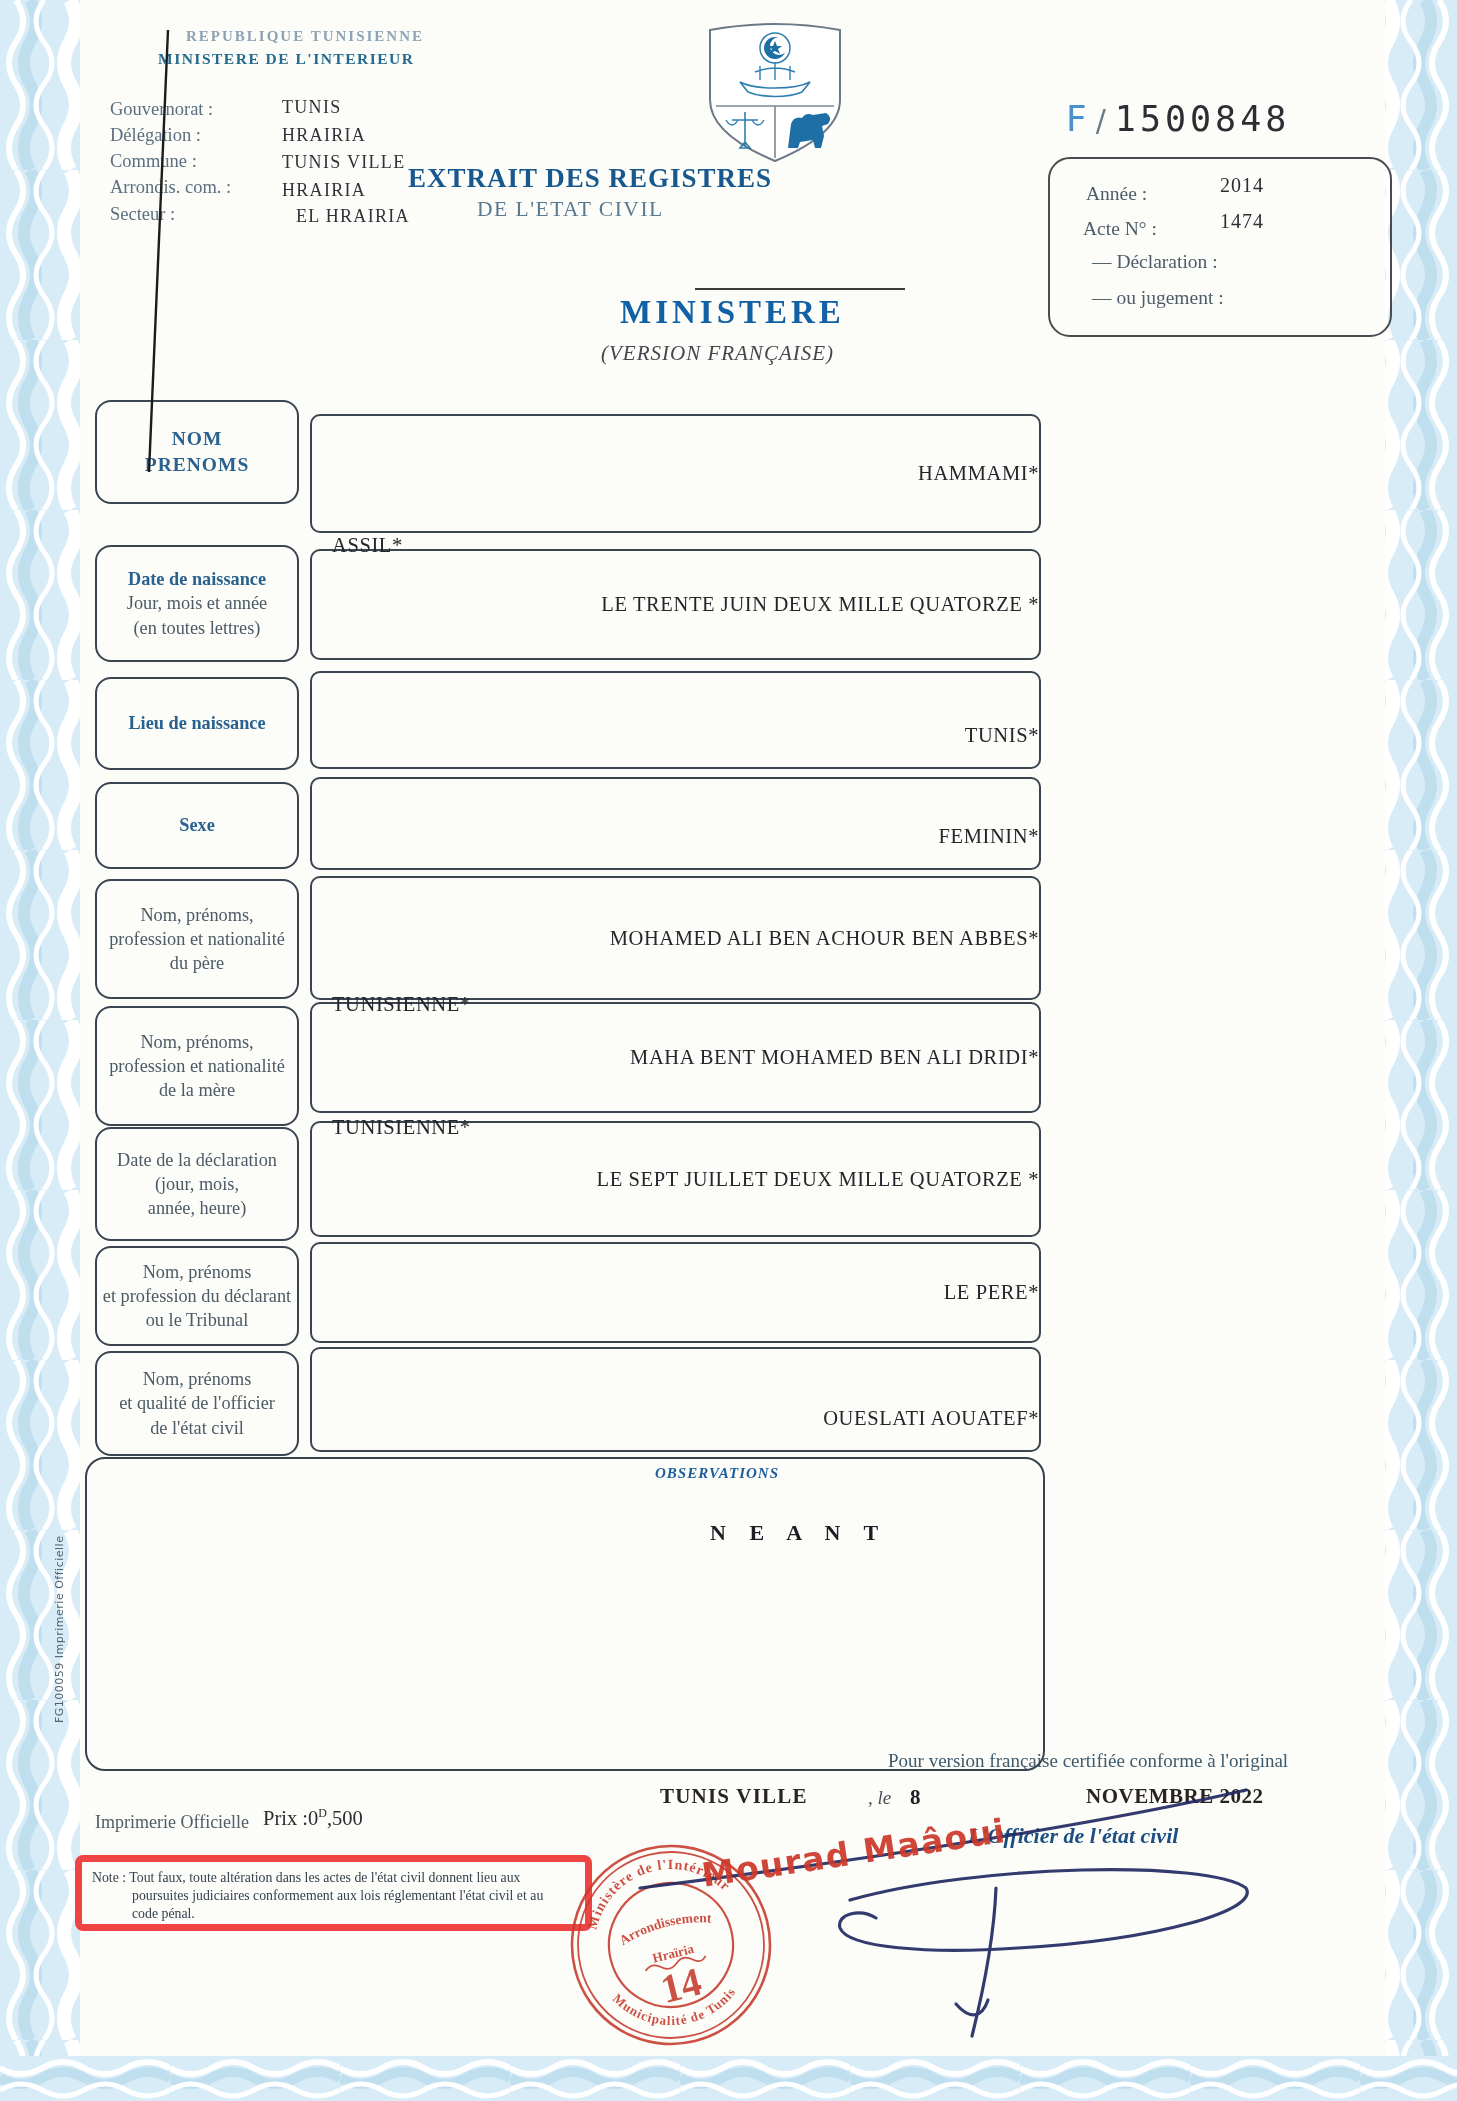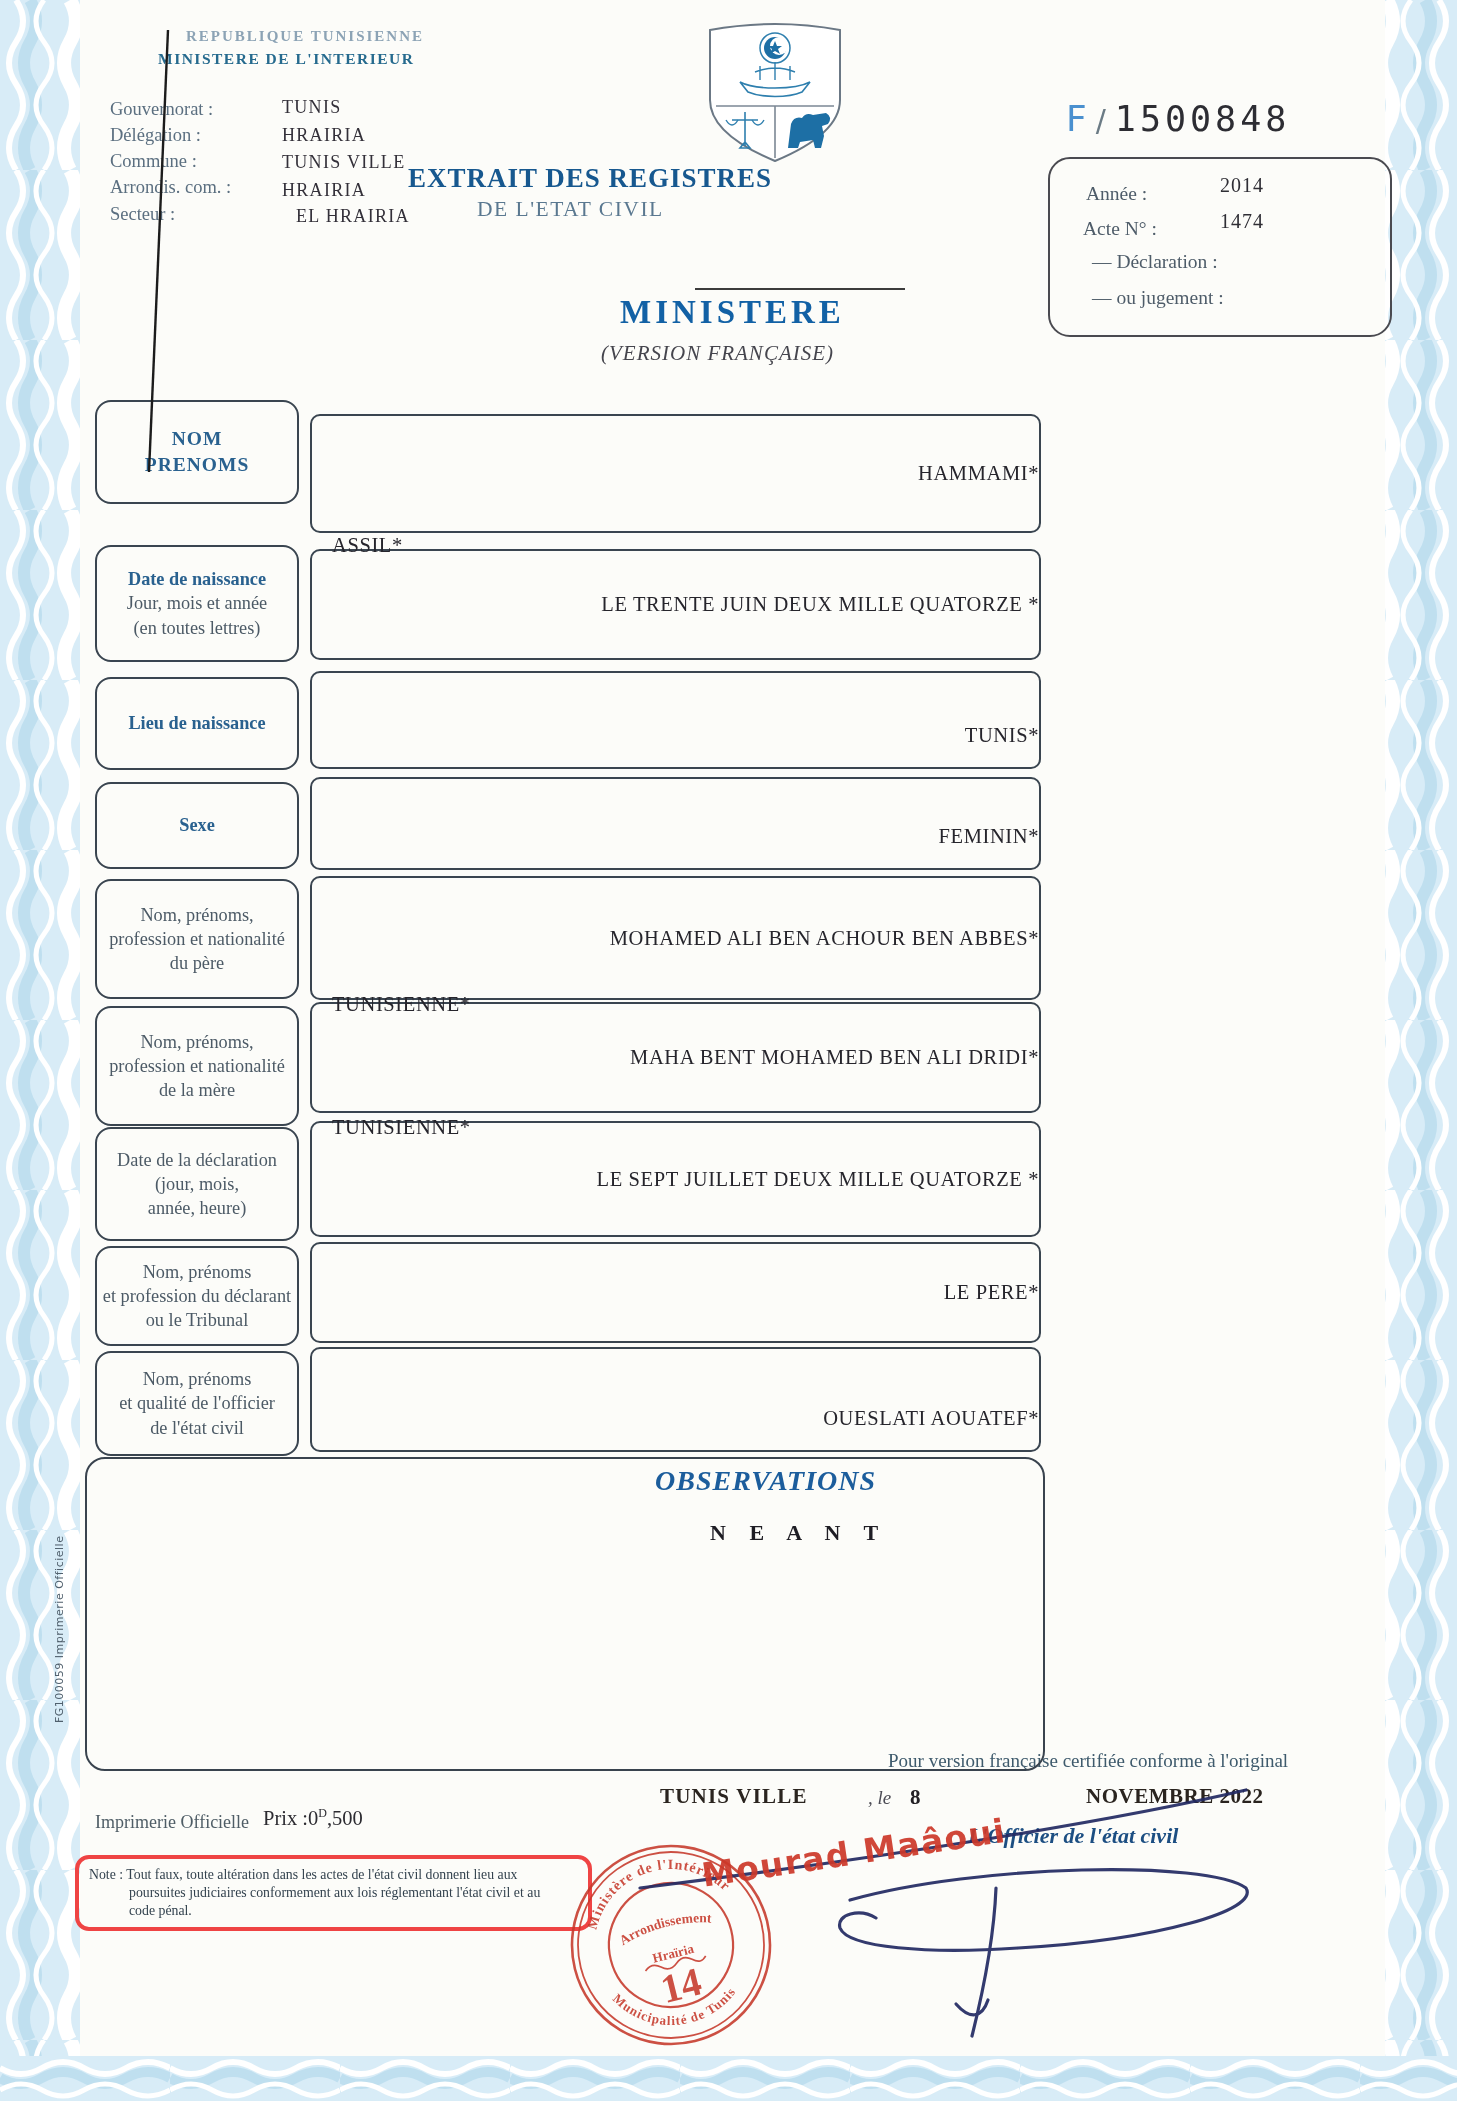--- a/index.html
+++ b/index.html
@@ -44,35 +44,35 @@
   .r5l{top:879px;height:116px}.r5v{top:876px;height:124px}
   .r6l{top:1006px;height:116px}.r6v{top:1002px;height:111px}
   .r7l{top:1127px;height:110px}.r7v{top:1121px;height:116px}
   .r8l{top:1246px;height:96px}.r8v{top:1242px;height:101px}
   .r9l{top:1351px;height:101px}.r9v{top:1347px;height:105px}
   .r3v,.r4v,.r9v{align-items:flex-end;padding-bottom:20px;}
   .overflow{position:absolute;left:332px;font-size:20.5px;color:#26252c;letter-spacing:.6px;z-index:6;}
   .ov1{top:534px}.ov5{top:993px}.ov6{top:1116px}
   
   .obsbox{left:85px;top:1457px;width:956px;height:310px;border:2.4px solid #39434e;border-radius:20px;z-index:1;}
-  .obstitle{left:655px;top:1465px;font-size:28px;font-weight:bold;font-style:italic;color:#1c5d9c;letter-spacing:1px;}
+  .obstitle{left:655px;top:1465px;font-size:15px;font-weight:bold;font-style:italic;color:#1c5d9c;letter-spacing:1px;}
   .neant{left:710px;top:1520px;font-size:22px;font-weight:bold;color:#1e1d24;letter-spacing:9px;}
   .vmargin{left:53px;top:1723px;transform:rotate(-90deg);transform-origin:0 0;
            font-family:"DejaVu Sans",sans-serif;font-size:11px;color:#50606d;letter-spacing:.5px;white-space:nowrap;}
   
   .printer{left:95px;top:1812px;font-size:18px;color:#4f5d66;}
   .price{left:263px;top:1806px;font-size:20.5px;color:#2c2b31;}
   .price sup{font-size:12px;}
   .certify{left:888px;top:1750px;font-size:19px;color:#3e5a6c;white-space:nowrap;}
   .city{left:660px;top:1784px;font-weight:bold;font-size:21px;color:#2a241f;letter-spacing:1.2px;}
   .dle{left:868px;top:1787px;font-style:italic;font-size:19px;color:#4c4c55;}
   .dday{left:910px;top:1785px;font-size:21px;font-weight:bold;color:#232025;}
   .dmy{left:1086px;top:1784px;font-weight:bold;font-size:21px;color:#2a241f;letter-spacing:.5px;}
   .officer{left:968px;top:1823px;font-weight:bold;font-style:italic;font-size:22px;color:#1c4e82;}
-  .notebox{left:75px;top:1855px;width:517px;height:76px;border:4px solid #ef4444;border-radius:14px;
+  .notebox{left:75px;top:1855px;width:517px;height:76px;border:7px solid #ef4444;border-radius:8px;
            padding:7px 10px;box-sizing:border-box;z-index:2;}
   .noteline{font-size:13.8px;color:#33424e;line-height:1.32;white-space:nowrap;}
   .noteline.ind{padding-left:40px;}
   
   .stampsvg{left:560px;top:1836px;z-index:5;}
   .sigsvg{left:598px;top:1768px;z-index:6;pointer-events:none;}
   .signame{left:702px;top:1856px;z-index:7;transform:rotate(-8.5deg);transform-origin:0 50%;
            font-family:"DejaVu Sans",sans-serif;font-weight:bold;font-size:33px;
            color:rgba(204,55,40,.92);letter-spacing:1.5px;white-space:nowrap;}
   .hdrlines{left:0;top:0;z-index:3;pointer-events:none;}

